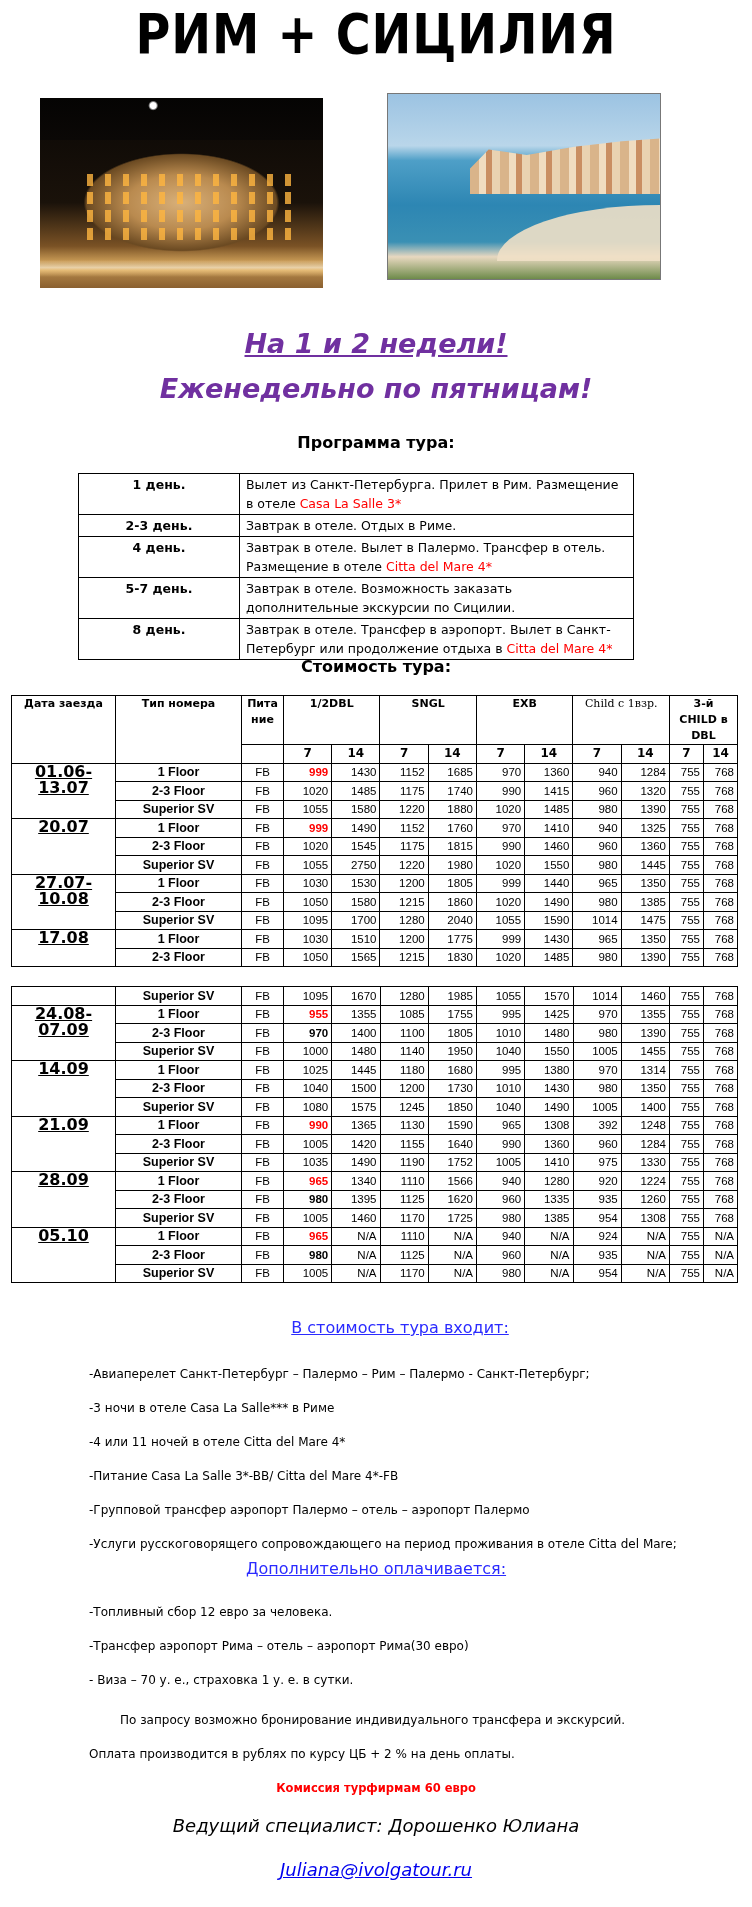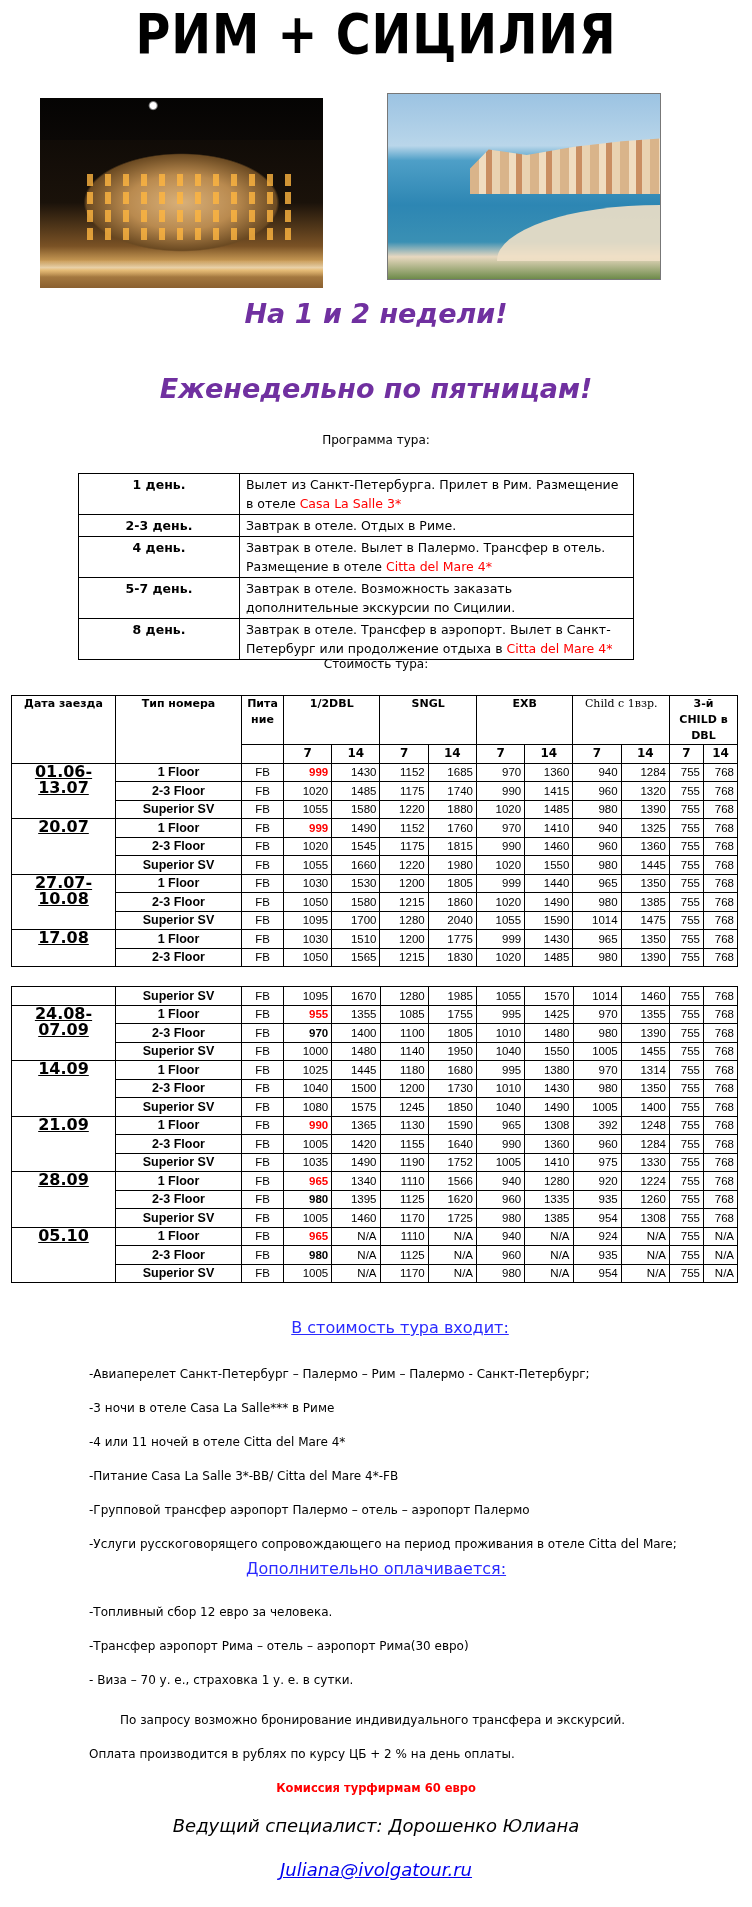--- a/index.html
+++ b/index.html
@@ -49,22 +49,22 @@
   #img-sicily .beach {
     position: absolute; left: 40%; right: 0; top: 60%; height: 30%;
     background: #efe0c6; border-radius: 100% 0 0 0; opacity: .9;
   }
   .purple {
     left: 0; width: 752px; text-align: center; color: #7030a0;
     font-family: "DejaVu Sans", sans-serif; font-weight: bold; font-style: italic;
     font-size: 27px;
   }
   .section-h {
-    left: 0; width: 752px; text-align: center; font-weight: normal;
-    font-family: "DejaVu Sans", sans-serif; font-size: 12px;
+    left: 0; width: 752px; text-align: center; font-weight: bold;
+    font-family: "DejaVu Sans", sans-serif; font-size: 16px;
   }
   
   #program {
     left: 78px; top: 473px; width: 556px; border-collapse: collapse; font-size: 12.5px;
     font-family: "DejaVu Sans", sans-serif;
   }
   #program td { border: 1px solid #000; padding: 1px 6px; vertical-align: top; line-height: 19px; }
   #program td.day { width: 148px; text-align: center; font-weight: bold; }
   #program .red { color: #ff0000; }
   
@@ -99,21 +99,21 @@
 
 <div class="abs photo" id="img-rome">
   <div class="arches"></div>
   <div class="lights"></div>
 </div>
 <div class="abs photo" id="img-sicily">
   <div class="town"></div>
   <div class="beach"></div>
 </div>
 
-<div class="abs purple" style="top:298px;">На 1 и 2 недели!</div>
+<div class="abs purple" style="top:328px;text-decoration:underline;">На 1 и 2 недели!</div>
 <div class="abs purple" style="top:373px;">Еженедельно по пятницам!</div>
 
 <div class="abs section-h" style="top:433px;">Программа тура:</div>
 
 <table class="abs" id="program">
   <tbody id="program-body">
       <tr>
         <td class="day">1 день.</td>
         <td><span>Вылет из Санкт-Петербурга. Прилет в Рим. Размещение в отеле </span><span class="red">Casa La Salle 3*</span></td>
       </tr>
@@ -249,21 +249,21 @@
         <td class="num">1460</td>
         <td class="num">960</td>
         <td class="num">1360</td>
         <td class="num">755</td>
         <td class="num">768</td>
       </tr>
       <tr>
         <td class="room">Superior SV</td>
         <td class="meal">FB</td>
         <td class="num">1055</td>
-        <td class="num">1660</td>
+        <td class="num">2750</td>
         <td class="num">1220</td>
         <td class="num">1980</td>
         <td class="num">1020</td>
         <td class="num">1550</td>
         <td class="num">980</td>
         <td class="num">1445</td>
         <td class="num">755</td>
         <td class="num">768</td>
       </tr>
       <tr>

